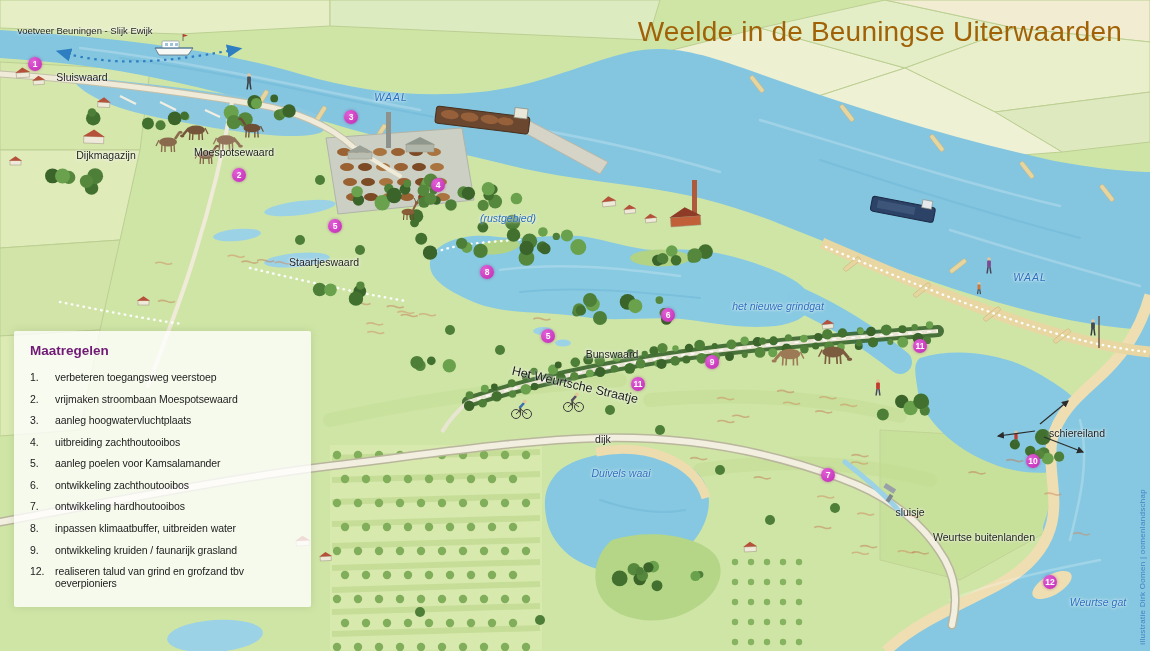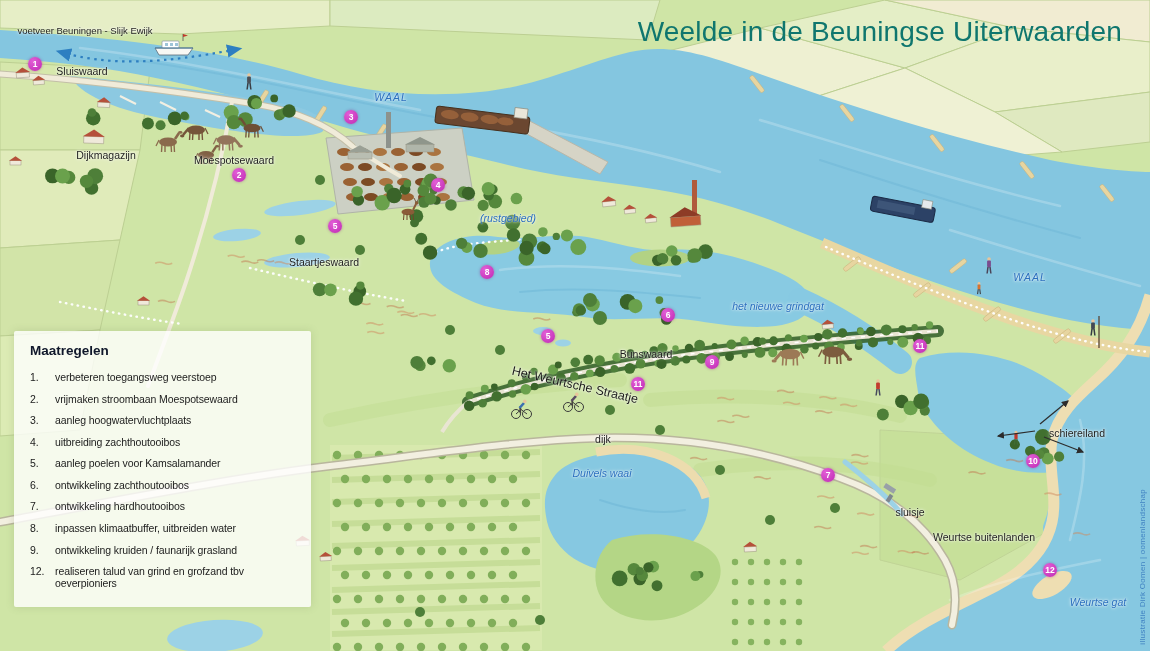--- a/index.html
+++ b/index.html
@@ -1,21 +1,21 @@
 <!DOCTYPE html>
 <html><head>
 <meta charset="utf-8">
 <style>
   html,body{margin:0;padding:0;background:#fff;}
   .stage{position:relative;width:1150px;height:651px;overflow:hidden;background:#cfe5a6;font-family:"Liberation Sans",sans-serif;}
   .stage svg{position:absolute;left:0;top:0;}
-  .title{position:absolute;top:16px;right:28px;font-size:28px;color:#0f766e;letter-spacing:.2px;}
+  .title{position:absolute;top:16px;right:28px;font-size:28px;color:#a16207;letter-spacing:.2px;}
   .legend{position:absolute;left:14px;top:331px;width:266px;background:rgba(255,255,255,.8);border-radius:2px;
           padding:12px 15px 8px 16px;box-shadow:0 0 8px rgba(90,110,60,.18);}
-  .legend-title{font-weight:bold;font-size:13.5px;color:#0f172a;margin-bottom:13px;}
+  .legend-title{font-weight:bold;font-size:13.5px;color:#701a75;margin-bottom:13px;}
   .legend-item{display:grid;grid-template-columns:25px 1fr;font-size:10.5px;color:#1b1b1b;margin-bottom:9.5px;line-height:1.15;letter-spacing:-.1px;}
   .map-label{position:absolute;transform:translate(-50%,-50%);white-space:nowrap;font-size:10.5px;color:#1d1d1b;
              text-shadow:0 0 2px rgba(255,255,255,.95),0 0 4px rgba(255,255,255,.7);}
   .map-label.water{color:#2a6fbe;font-style:italic;}
   .map-label.waterbig{color:#2a6fbe;font-style:italic;font-weight:normal;letter-spacing:1px;}
   .map-label.lane{font-size:12.5px;}
   .marker{position:absolute;width:14px;height:14px;margin:-7px 0 0 -7px;border-radius:50%;
           background:radial-gradient(circle at 35% 30%,#e25ed6,#bf2ab3);color:#fff;font-size:8.5px;font-weight:bold;
           display:flex;align-items:center;justify-content:center;box-shadow:0 0 3px rgba(140,20,130,.45);}
   .credit{position:absolute;right:3px;bottom:6px;writing-mode:vertical-rl;transform:rotate(180deg);
@@ -861,47 +861,47 @@
         </div>
         <div class="legend-item">
           <span>12.</span>
           <span>realiseren talud van grind en grofzand tbv oeverpioniers</span>
         </div>
       </div>
 </div>
 
 <div>
       <div class="map-label place" style="left: 85px; top: 30px; font-size: 9.5px;">voetveer Beuningen - Slijk Ewijk</div>
-      <div class="map-label place" style="left: 82px; top: 71px;">Sluiswaard</div>
+      <div class="map-label place" style="left: 82px; top: 77px;">Sluiswaard</div>
       <div class="map-label place" style="left: 106px; top: 155px;">Dijkmagazijn</div>
-      <div class="map-label place" style="left: 234px; top: 160px;">Moespotsewaard</div>
+      <div class="map-label place" style="left: 234px; top: 152px;">Moespotsewaard</div>
       <div class="map-label place" style="left: 324px; top: 262px;">Staartjeswaard</div>
-      <div class="map-label place" style="left: 646px; top: 354px;">Bunswaard</div>
+      <div class="map-label place" style="left: 612px; top: 354px;">Bunswaard</div>
       <div class="map-label place lane" style="left: 575px; top: 385px; transform: translate(-50%, -50%) rotate(13deg);">Het Weurtsche Straatje</div>
       <div class="map-label place" style="left: 603px; top: 439px;">dijk</div>
       <div class="map-label place" style="left: 910px; top: 512px;">sluisje</div>
       <div class="map-label place" style="left: 984px; top: 537px;">Weurtse buitenlanden</div>
       <div class="map-label place" style="left: 1077px; top: 433px;">schiereiland</div>
       <div class="map-label waterbig" style="left: 391px; top: 97px;">WAAL</div>
       <div class="map-label water" style="left: 508px; top: 218px;">(rustgebied)</div>
       <div class="map-label water" style="left: 778px; top: 306px;">het nieuwe grindgat</div>
-      <div class="map-label water" style="left: 602px; top: 473px;">Duivels waai</div>
+      <div class="map-label water" style="left: 621px; top: 473px;">Duivels waai</div>
       <div class="map-label waterbig" style="left: 1030px; top: 277px;">WAAL</div>
       <div class="map-label water" style="left: 1098px; top: 602px;">Weurtse gat</div>
       <div class="marker" style="left: 35px; top: 64px;">1</div>
       <div class="marker" style="left: 239px; top: 175px;">2</div>
       <div class="marker" style="left: 351px; top: 117px;">3</div>
       <div class="marker" style="left: 438px; top: 185px;">4</div>
       <div class="marker" style="left: 335px; top: 226px;">5</div>
       <div class="marker" style="left: 487px; top: 272px;">8</div>
       <div class="marker" style="left: 548px; top: 336px;">5</div>
       <div class="marker" style="left: 668px; top: 315px;">6</div>
       <div class="marker" style="left: 712px; top: 362px;">9</div>
       <div class="marker" style="left: 638px; top: 384px;">11</div>
       <div class="marker" style="left: 920px; top: 346px;">11</div>
       <div class="marker" style="left: 828px; top: 475px;">7</div>
       <div class="marker" style="left: 1033px; top: 418px; margin-top: 36px;">10</div>
-      <div class="marker" style="left: 1050px; top: 570px;">12</div>
+      <div class="marker" style="left: 1050px; top: 582px;">12</div>
     </div>
 
 <div class="credit">illustratie Dirk Oomen | oomenlandschap</div>
 
 </div>
 
 </body></html>

